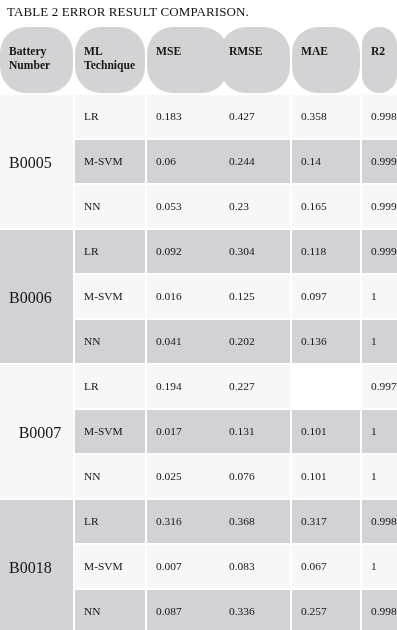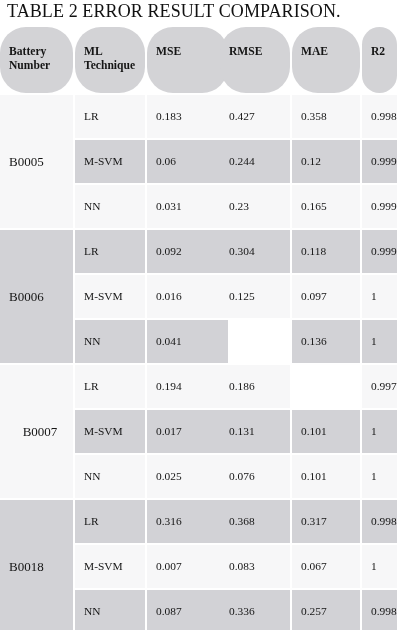--- a/index.html
+++ b/index.html
@@ -17,21 +17,21 @@
   #page {
     position: relative;
     width: 397px;
     height: 630px;
     background: #ffffff;
   }
   #table-caption {
     position: absolute;
     left: 7px;
     top: 3px;
-    font-size: 18px;
+    font-size: 13px;
     line-height: 17px;
     letter-spacing: 0.1px;
     color: #111111;
     white-space: nowrap;
   }
   #grid {
     position: absolute;
     left: 0;
     top: 27px;
     width: 397px;
@@ -97,21 +97,21 @@
     height: 43px;
   }
   .data-row .cell-inner {
     top: 14px;
   }
   .battery-cell {
     position: absolute;
     left: 0;
     width: 73px;
     box-sizing: border-box;
-    font-size: 13px;
+    font-size: 16px;
     color: #151515;
     overflow: hidden;
   }
   .battery-label {
     position: absolute;
     left: 9px;
     right: 2px;
   }
 </style>
 </head>
@@ -183,32 +183,32 @@
           <div class="cell bg-dark col-ml">
             <div class="cell-inner">M-SVM</div>
           </div>
           <div class="cell bg-dark col-mse">
             <div class="cell-inner">0.06</div>
           </div>
           <div class="cell bg-dark col-rmse">
             <div class="cell-inner">0.244</div>
           </div>
           <div class="cell bg-dark col-mae">
-            <div class="cell-inner">0.12</div>
+            <div class="cell-inner">0.14</div>
           </div>
           <div class="cell bg-dark col-r2">
             <div class="cell-inner">0.999</div>
           </div>
         </div>
         <div class="data-row" style="top: 90px;">
           <div class="cell bg-light col-ml">
             <div class="cell-inner">NN</div>
           </div>
           <div class="cell bg-light col-mse">
-            <div class="cell-inner">0.031</div>
+            <div class="cell-inner">0.053</div>
           </div>
           <div class="cell bg-light col-rmse">
             <div class="cell-inner">0.23</div>
           </div>
           <div class="cell bg-light col-mae">
             <div class="cell-inner">0.165</div>
           </div>
           <div class="cell bg-light col-r2">
             <div class="cell-inner">0.999</div>
           </div>
@@ -250,39 +250,42 @@
             <div class="cell-inner">1</div>
           </div>
         </div>
         <div class="data-row" style="top: 225px;">
           <div class="cell bg-dark col-ml">
             <div class="cell-inner">NN</div>
           </div>
           <div class="cell bg-dark col-mse">
             <div class="cell-inner">0.041</div>
           </div>
+          <div class="cell bg-dark col-rmse">
+            <div class="cell-inner">0.202</div>
+          </div>
           <div class="cell bg-dark col-mae">
             <div class="cell-inner">0.136</div>
           </div>
           <div class="cell bg-dark col-r2">
             <div class="cell-inner">1</div>
           </div>
         </div>
         <div class="battery-cell bg-light" style="top: 270px; height: 133px; text-align: center;">
           <div class="battery-label" style="top: 59px;">B0007</div>
         </div>
         <div class="data-row" style="top: 270px;">
           <div class="cell bg-light col-ml">
             <div class="cell-inner">LR</div>
           </div>
           <div class="cell bg-light col-mse">
             <div class="cell-inner">0.194</div>
           </div>
           <div class="cell bg-light col-rmse">
-            <div class="cell-inner">0.186</div>
+            <div class="cell-inner">0.227</div>
           </div>
           <div class="cell bg-light col-r2">
             <div class="cell-inner">0.997</div>
           </div>
         </div>
         <div class="data-row" style="top: 315px;">
           <div class="cell bg-dark col-ml">
             <div class="cell-inner">M-SVM</div>
           </div>
           <div class="cell bg-dark col-mse">

